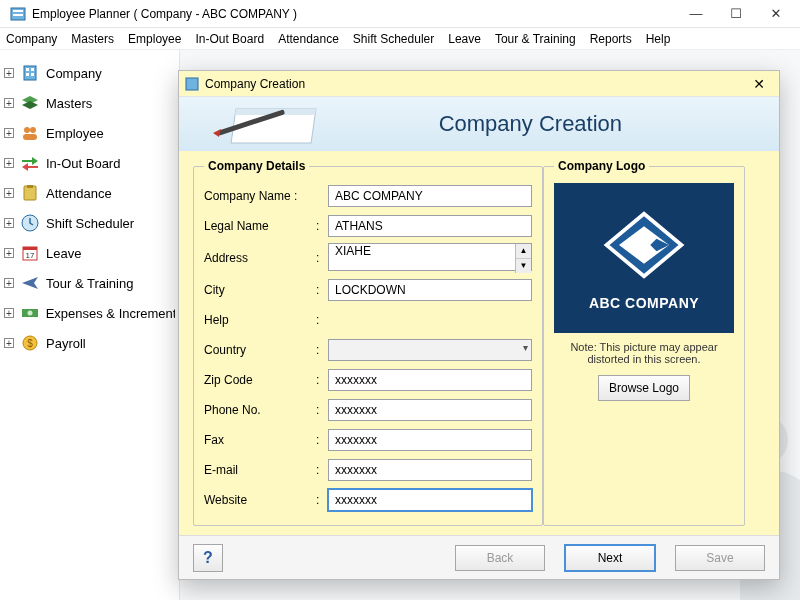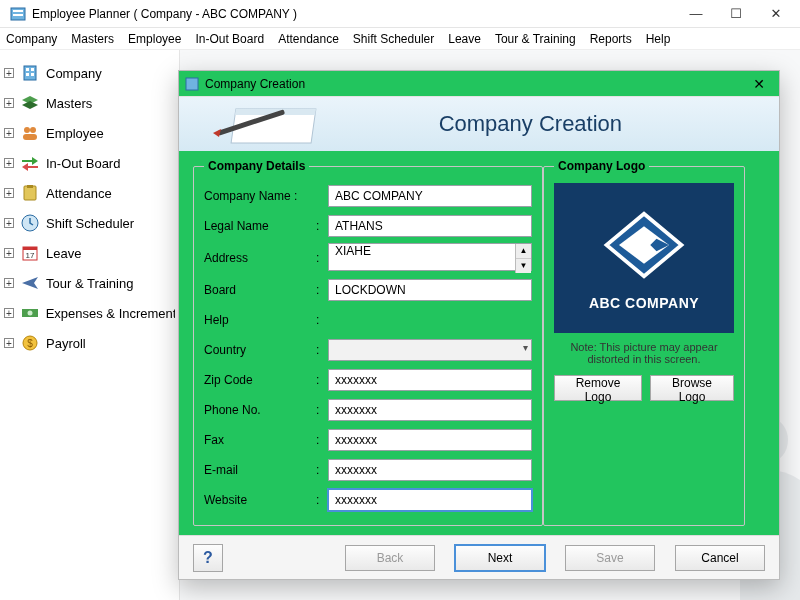--- a/index.html
+++ b/index.html
@@ -17,21 +17,21 @@
 .body-area { position: absolute; top: 50px; left: 0; right: 0; bottom: 0; display: flex; }
 .sidebar { width: 180px; padding: 8px 4px; border-right: 1px solid #e5e5e5; }
 .tree-item { display: flex; align-items: center; height: 30px; font-size: 13px; cursor: pointer; }
 .tree-expander { width: 10px; height: 10px; font-size: 10px; line-height: 10px; text-align: center; border: 1px solid #888; margin-right: 4px; color: #444; }
 .tree-icon { width: 24px; height: 20px; display: inline-flex; align-items: flex-start; justify-content: center; margin-right: 4px; }
 
 .main-area { flex: 1; position: relative; background: #f7f8f9; }
 .main-silhouette { position: absolute; right: 0; bottom: 0; width: 90px; height: 200px; opacity: .08; }
 
 
-.dialog { position: absolute; left: 178px; top: 70px; width: 602px; height: 510px; background: #22c55e; border: 1px solid #bbb; box-shadow: 0 8px 24px rgba(0,0,0,.25); }
+.dialog { position: absolute; left: 178px; top: 70px; width: 602px; height: 510px; background: #fef9c3; border: 1px solid #bbb; box-shadow: 0 8px 24px rgba(0,0,0,.25); }
 .dialog-titlebar { height: 26px; display: flex; align-items: center; padding: 0 6px; border-bottom: 1px solid #e3e3e3; }
 .dialog-titlebar .d-icon { width: 14px; height: 14px; margin-right: 6px; }
 .dialog-titlebar .d-title { font-size: 12px; flex: 1; }
 .dialog-close { width: 28px; text-align: center; font-size: 14px; }
 
 .dialog-banner { height: 54px; background: linear-gradient(#eaf4fb, #d6e9f4); display: flex; align-items: center; padding-left: 8px; position: relative; }
 .banner-art { width: 140px; height: 46px; }
 .dialog-heading { position: absolute; left: 50%; transform: translateX(-22%); font-size: 22px; color: #1a3f66; }
 
 .dialog-body { display: flex; padding: 8px 14px 0 14px; }
@@ -249,21 +249,21 @@
         <span class="form-colon">:</span>
         <div style="flex:1; position:relative;">
           <textarea class="form-input address" style="width: 100%; padding-right: 18px;">XIAHE</textarea>
           <div style="position:absolute; right:1px; top:1px; bottom:1px; width:16px; display:flex; flex-direction:column; border-left:1px solid #bbb;">
             <div style="flex:1;display:flex;align-items:center;justify-content:center;font-size:8px;background:#eee;">▲</div>
             <div style="flex:1;display:flex;align-items:center;justify-content:center;font-size:8px;background:#eee;border-top:1px solid #ccc;">▼</div>
           </div>
         </div>
       </div>
       <div class="form-row">
-        <span class="form-label">Board</span>
+        <span class="form-label">City</span>
         <span class="form-colon">:</span>
         <input class="form-input" value="LOCKDOWN" style="">
       </div>
       <div class="form-row">
         <span class="form-label">Help</span>
         <span class="form-colon">:</span>
       </div>
       <div class="form-row">
         <span class="form-label">Country</span>
         <span class="form-colon">:</span>
@@ -304,27 +304,25 @@
       <div class="logo-box">
         <svg viewBox="0 0 80 60" width="100" height="80">
           <polygon points="40,5 70,30 40,55 10,30" fill="#1e5b99" stroke="#fff" stroke-width="3"></polygon>
           <polygon points="40,15 60,30 40,45 20,30" fill="#fff"></polygon>
           <polygon points="50,25 60,30 50,35 45,30" fill="#1e5b99"></polygon>
         </svg>
         <div class="logo-text">ABC COMPANY</div>
       </div>
       <div class="logo-note">Note: This picture may appear distorted in this screen.</div>
       <div class="logo-btns">
-        <button class="btn" style="min-width:84px;">Remove Logo</button>
         <button class="btn" style="min-width:84px;">Browse Logo</button>
       </div>
     </fieldset>
   </div>
 
   <div class="dialog-footer">
     <button class="help-btn">?</button>
     <div class="footer-spacer"></div>
     <button class="btn" disabled="">Back</button>
     <button class="btn focus">Next</button>
     <button class="btn" disabled="">Save</button>
-    <button class="btn">Cancel</button>
   </div>
 </div>
 
 </body></html>

